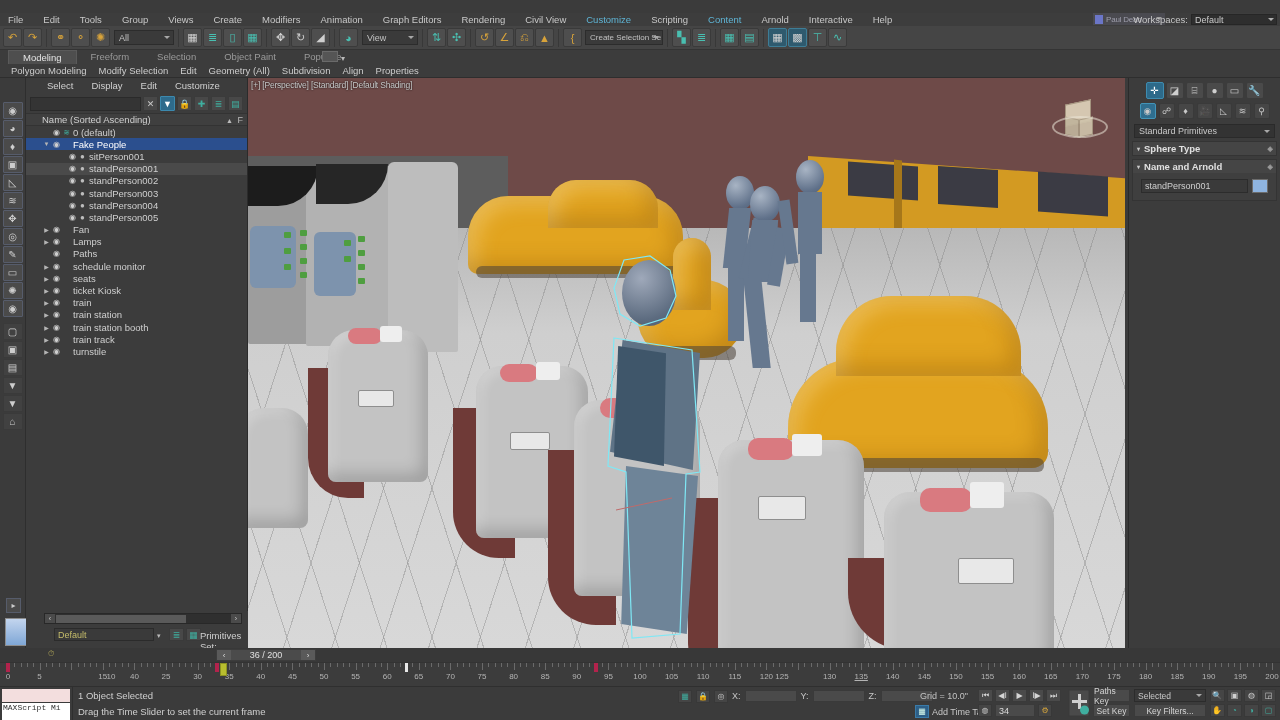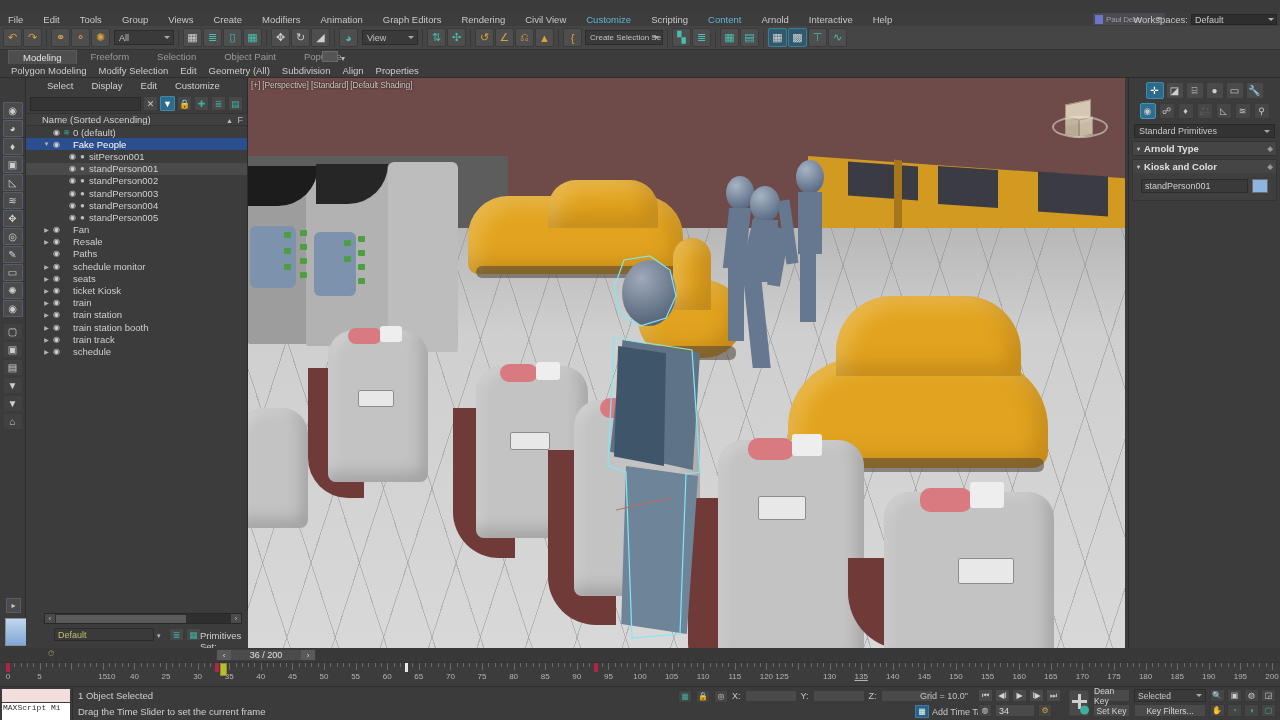--- a/index.html
+++ b/index.html
@@ -495,21 +495,21 @@
           <span class="arw">▶</span>
           <span class="eye">◉</span>
           <span class="dot" style="color: rgb(188, 188, 188);"></span>
           <span class="lbl">Fan</span>
         </div>
         <div class="trow">
           <span style="display: inline-block; width: 16px;"></span>
           <span class="arw">▶</span>
           <span class="eye">◉</span>
           <span class="dot" style="color: rgb(188, 188, 188);"></span>
-          <span class="lbl">Resale</span>
+          <span class="lbl">Lamps</span>
         </div>
         <div class="trow">
           <span style="display: inline-block; width: 16px;"></span>
           <span class="arw"></span>
           <span class="eye">◉</span>
           <span class="dot" style="color: rgb(188, 188, 188);"></span>
           <span class="lbl">Paths</span>
         </div>
         <div class="trow">
           <span style="display: inline-block; width: 16px;"></span>
@@ -558,21 +558,21 @@
           <span class="arw">▶</span>
           <span class="eye">◉</span>
           <span class="dot" style="color: rgb(188, 188, 188);"></span>
           <span class="lbl">train track</span>
         </div>
         <div class="trow">
           <span style="display: inline-block; width: 16px;"></span>
           <span class="arw">▶</span>
           <span class="eye">◉</span>
           <span class="dot" style="color: rgb(188, 188, 188);"></span>
-          <span class="lbl">schedule</span>
+          <span class="lbl">turnstile</span>
         </div>
       </div>
     <div class="exfoot">
       <div class="hscroll">
         <div class="hb">‹</div>
         <div class="hthumb"></div>
         <div class="hb">›</div>
       </div>
       <div class="defbox">Default</div>
       <div class="defarw">▾</div>
@@ -717,28 +717,28 @@
         <div class="cp-ic">≋</div>
         <div class="cp-ic">⚲</div>
       </div>
     <div class="cp-sel">
       <span>Standard Primitives</span>
       <span class="arw"></span>
     </div>
     <div class="rollout">
       <div class="rohead">
         <span class="tri">▾</span>
-        <span>Arnold Type</span>
+        <span>Sphere Type</span>
         <span class="pin">◈</span>
       </div>
     </div>
     <div class="rollout">
       <div class="rohead">
         <span class="tri">▾</span>
-        <span>Kiosk and Color</span>
+        <span>Name and Arnold</span>
         <span class="pin">◈</span>
       </div>
       <div class="robody">
         <div class="nc-row">
           <div class="nc-name">standPerson001</div>
           <div class="nc-color"></div>
         </div>
       </div>
     </div>
   </div>
@@ -1036,21 +1036,21 @@
       <div class="cbtn">◍</div>
       <div class="fspin">34</div>
       <div class="cbtn gold">⚙</div>
     </div>
     <svg class="bigplus" viewBox="0 0 22 28">
       <rect x="1" y="1" width="20" height="26" fill="#4a4a4a" stroke="#3a3a3a"></rect>
       <path d="M10 5 h3 v6 h6 v3 h-6 v6 h-3 v-6 h-6 v-3 h6 z" fill="#cfcfcf"></path>
       <circle cx="16.5" cy="21" r="4.5" fill="#3fae9f"></circle>
     </svg>
     <div class="keycol">
-      <div class="kbtn">Dean Key</div>
+      <div class="kbtn">Paths Key</div>
       <div class="kbtn" style="margin-top:2px;">Set Key</div>
     </div>
     <div class="kselbox">
       <span>Selected</span>
       <span class="arw"></span>
     </div>
     <div class="kfbtn">Key Filters...</div>
     <div class="navicons" id="nav1">
         <div class="nbtn">🔍</div>
         <div class="nbtn">▣</div>

